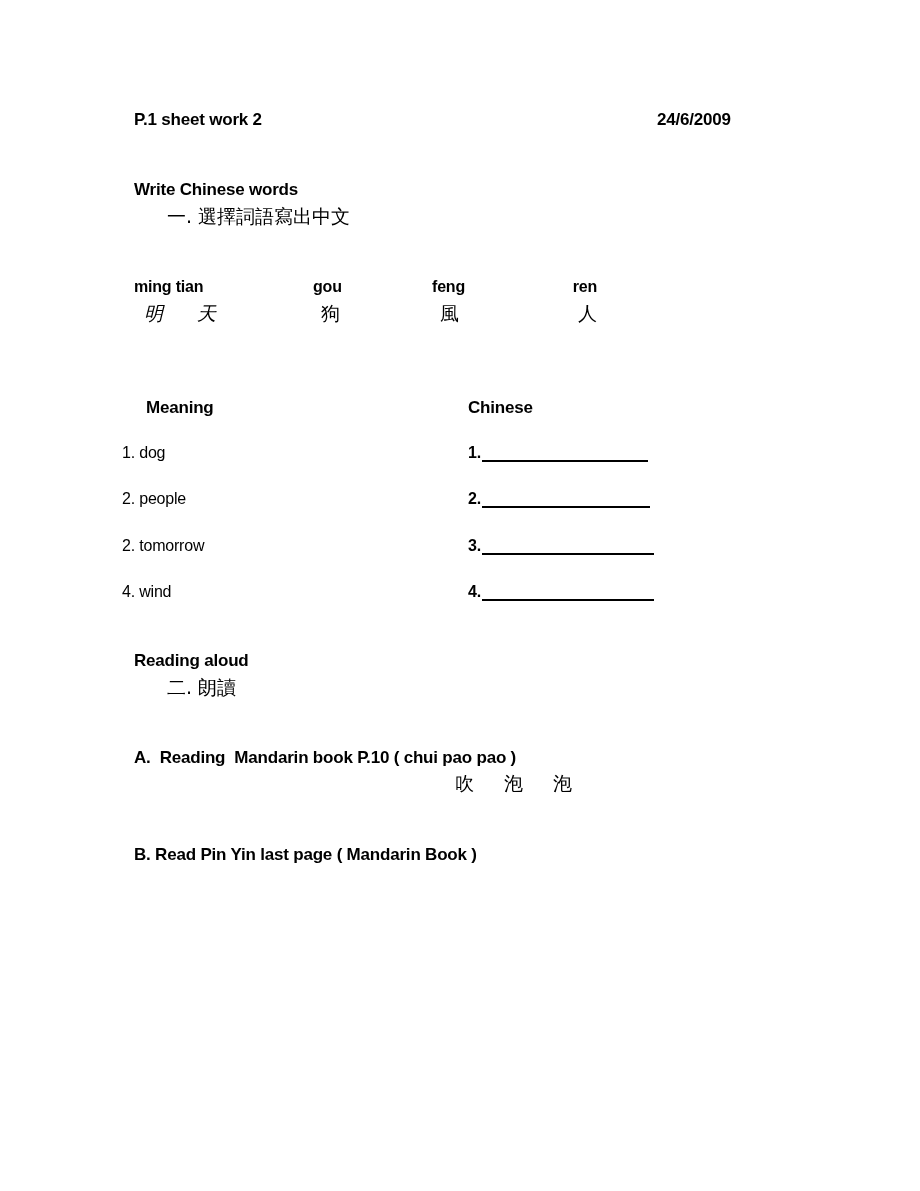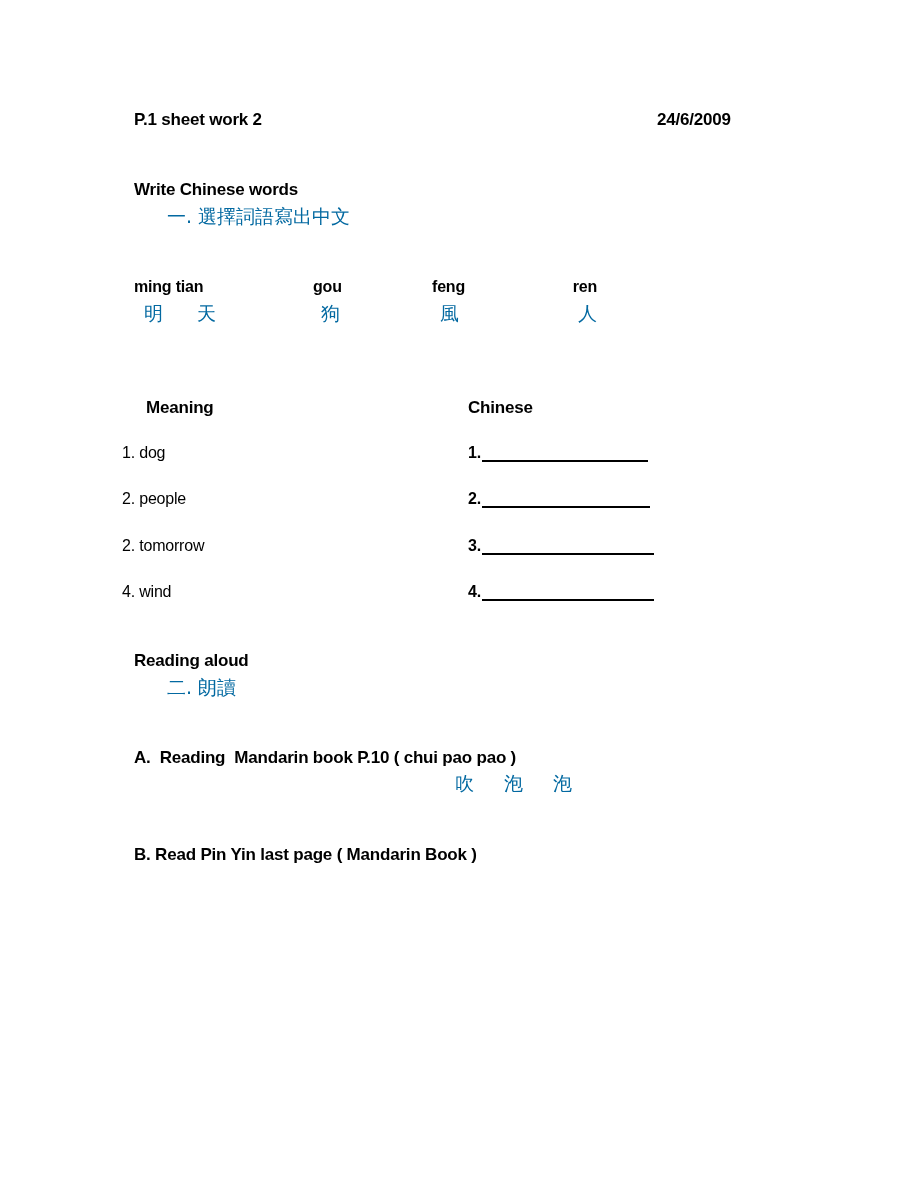--- a/index.html
+++ b/index.html
@@ -27,37 +27,37 @@
 
   
   .bold {
     font-weight: bold;
     letter-spacing: -0.2px;
   }
   
   .cjk {
     font-family: "DejaVu Sans", "Liberation Sans", sans-serif;
     font-weight: normal;
-    color: #0369a1;
+    color: #000000;
   }
 
   
   #doc-title  { left: 134px; top: 110px; font-size: 17px; }
   #doc-date   { left: 657px; top: 110px; font-size: 17px; }
 
   
   #section1-heading { left: 134px; top: 180px; font-size: 17px; }
   #section1-cjk     { left: 167px; top: 204px; font-size: 19px; }
 
   
   .vocab-item { position: absolute; }
   .vocab-pinyin { font-size: 16px; font-weight: bold; letter-spacing: -0.2px; display: block; }
   .vocab-hanzi  { font-size: 19px; display: block; margin-top: 5px; }
   #vocab-0 { left: 134px; top: 278px; }
-  #vocab-0 .vocab-hanzi { padding-left: 10px; letter-spacing: 14px; }
+  #vocab-0 .vocab-hanzi { padding-left: 10px; letter-spacing: 14px; font-style: italic; }
   #vocab-1 { left: 313px; top: 278px; }
   #vocab-1 .vocab-hanzi { padding-left: 8px; }
   #vocab-2 { left: 432px; top: 278px; }
   #vocab-2 .vocab-hanzi { padding-left: 8px; }
   #vocab-3 { left: 570px; top: 278px; text-align: right; }
   #vocab-3 .vocab-hanzi { padding-left: 8px; }
 
   
   #table-head-meaning { left: 134px; top: 398px; font-size: 17px; margin-left: 12px; }
   #table-head-chinese { left: 468px; top: 398px; font-size: 17px; }

